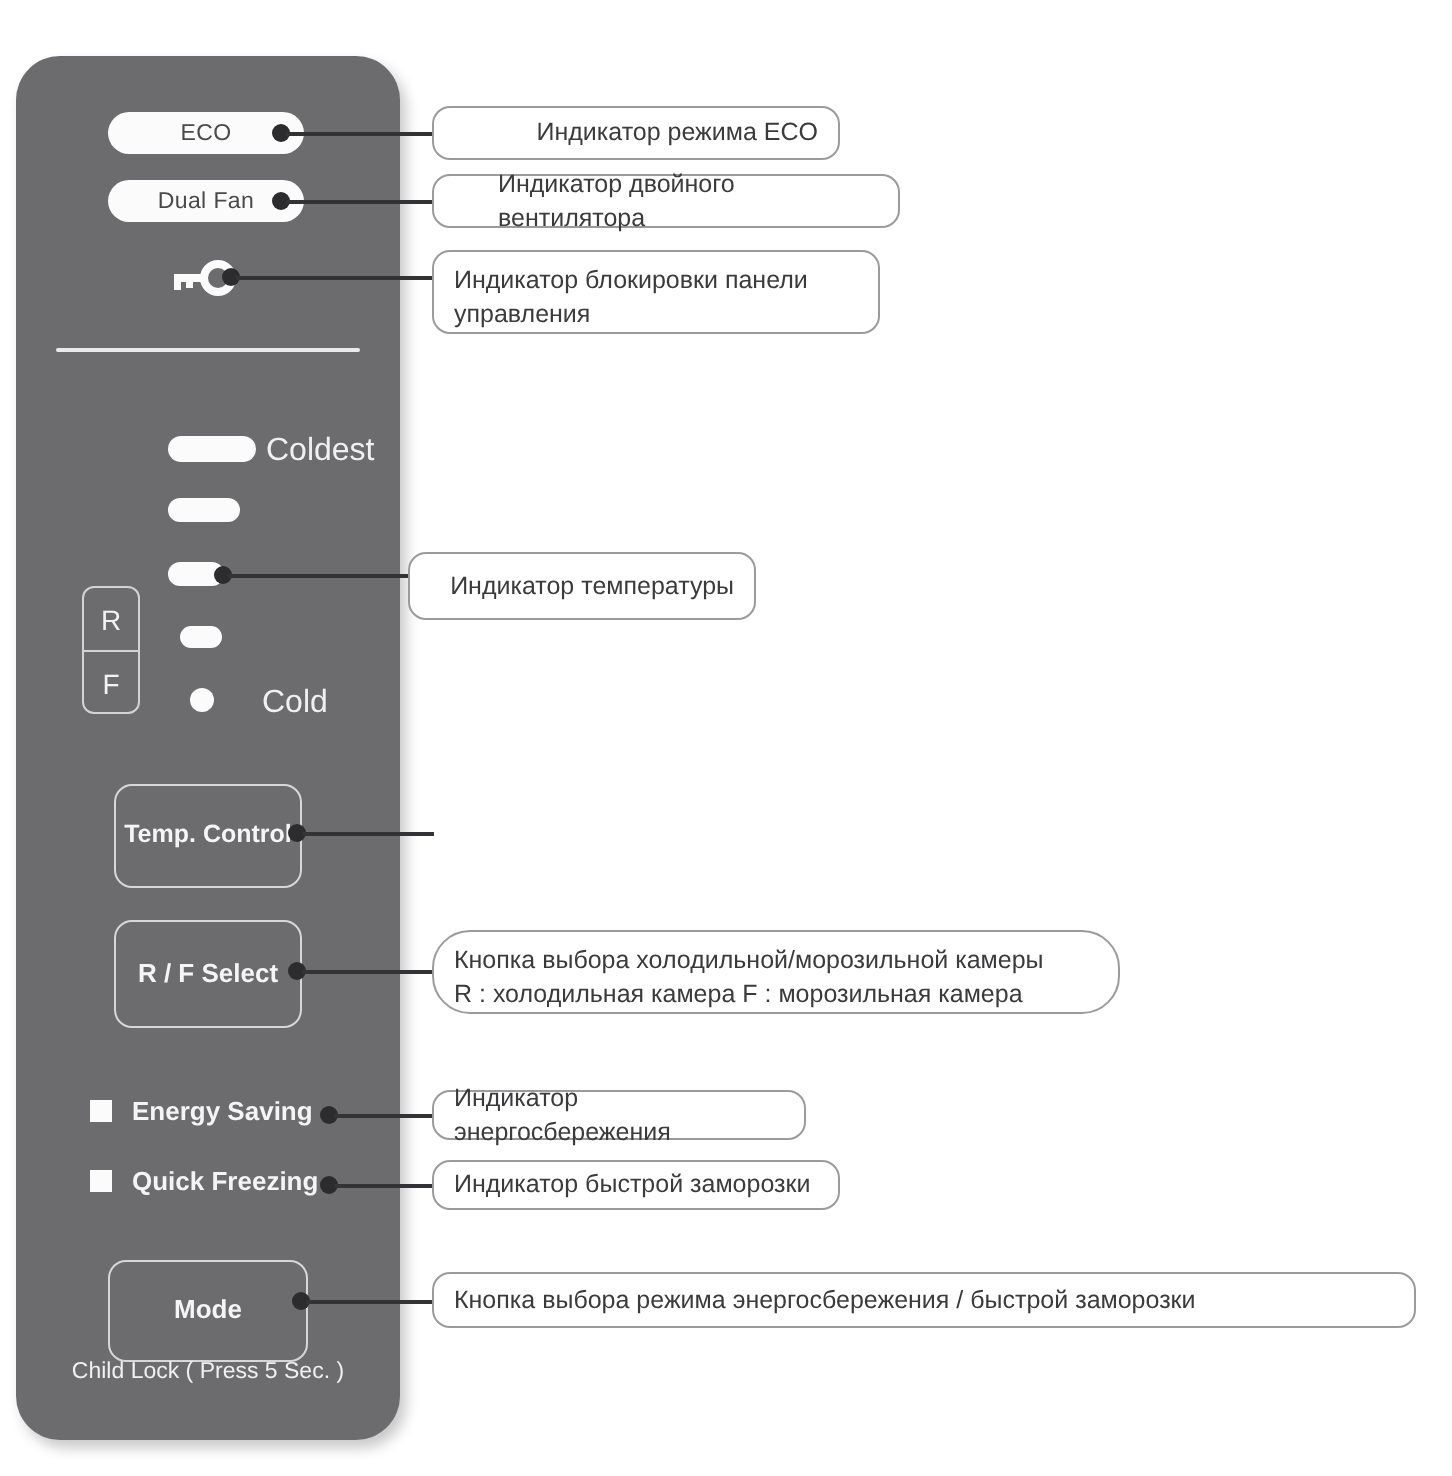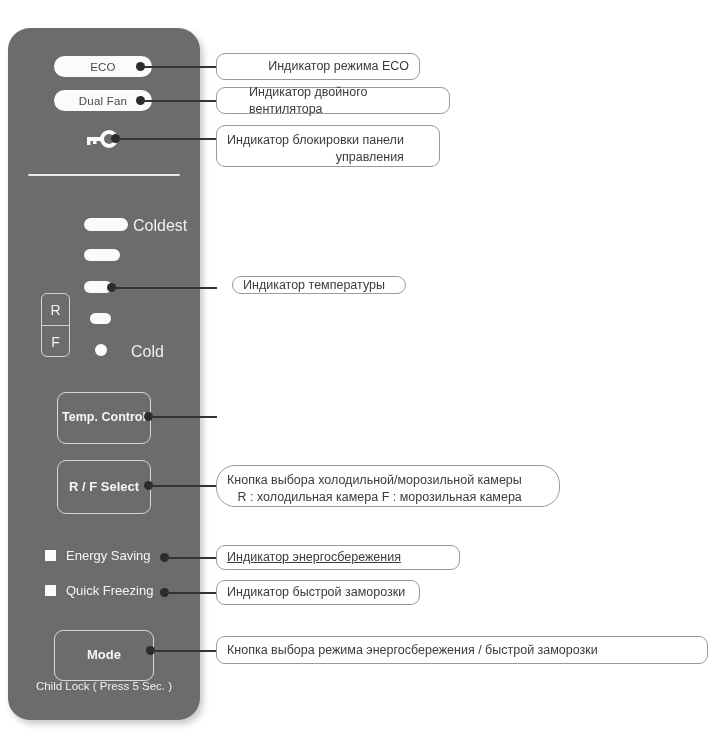--- a/index.html
+++ b/index.html
@@ -55,43 +55,43 @@
     display:flex;align-items:center;justify-content:center;text-align:center;
     color:#f5f5f5;font-weight:bold;line-height:1.25;}
   .btn-temp{left:57px;top:392px;width:92px;height:50px;font-size:12.5px;}
   .btn-rf{left:57px;top:460px;width:92px;height:52px;font-size:13px;}
   .btn-mode{left:54px;top:630px;width:98px;height:49px;font-size:13px;}
 
   
   .sq{position:absolute;width:11px;height:11px;background:#fbfbfb;}
   .sq-energy{left:45px;top:550px;}
   .sq-quick{left:45px;top:585px;}
-  .sq-label{position:absolute;color:#f4f4f4;font-size:13px;font-weight:normal;}
+  .sq-label{position:absolute;color:#f4f4f4;font-size:13px;font-weight:bold;}
   .lbl-energy{left:66px;top:548px;}
   .lbl-quick{left:66px;top:583px;}
 
   .childlock{position:absolute;left:8px;top:680px;width:192px;text-align:center;
     color:#f0f0f0;font-size:11.5px;}
 
   
   .callout{
     position:absolute;background:#ffffff;border:1.3px solid #9b9b9d;
     border-radius:9px;color:#3b3b3d;font-size:12.5px;line-height:1.35;
     display:flex;align-items:center;padding:5px 10px;box-sizing:border-box;
   }
-  .callout.two{align-items:flex-start;padding-top:6px;text-align:right;}
+  .callout.two{align-items:flex-start;padding-top:6px;}
   .callout span{display:block;}
 
   .c-eco{left:216px;top:53px;width:204px;height:27px;justify-content:flex-end;}
   .c-dualfan{left:216px;top:87px;width:234px;height:27px;padding-left:32px;}
   .c-lock{left:216px;top:125px;width:224px;height:42px;}
-  .c-temp-ind{left:232px;top:276px;width:174px;height:18px;}
+  .c-temp-ind{left:204px;top:276px;width:174px;height:34px;justify-content:flex-end;}
   .c-temp-btn{left:216px;top:403px;width:220px;height:26px;}
   .c-rf{left:216px;top:465px;width:344px;height:42px;border-radius:19px;}
-  .c-energy{left:216px;top:545px;width:244px;height:25px;text-decoration:underline;}
+  .c-energy{left:216px;top:545px;width:187px;height:25px;}
   .c-quick{left:216px;top:580px;width:204px;height:25px;}
   .c-mode{left:216px;top:636px;width:492px;height:28px;}
 
   
   .leader{position:absolute;height:2px;background:#333335;}
   .dot{position:absolute;width:9px;height:9px;border-radius:50%;background:#2c2c2e;}
 </style>
 </head>
 <body>
 

